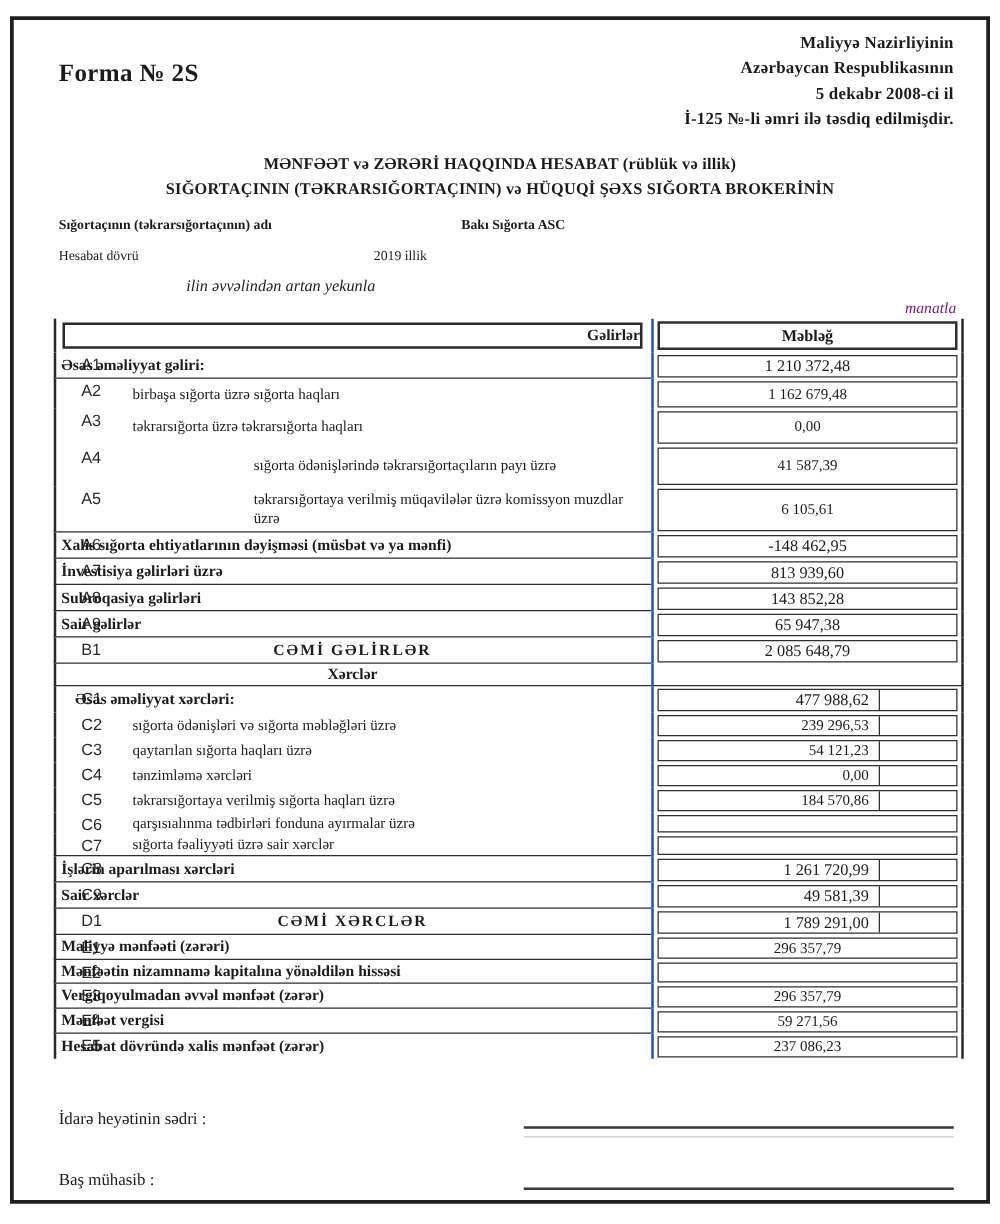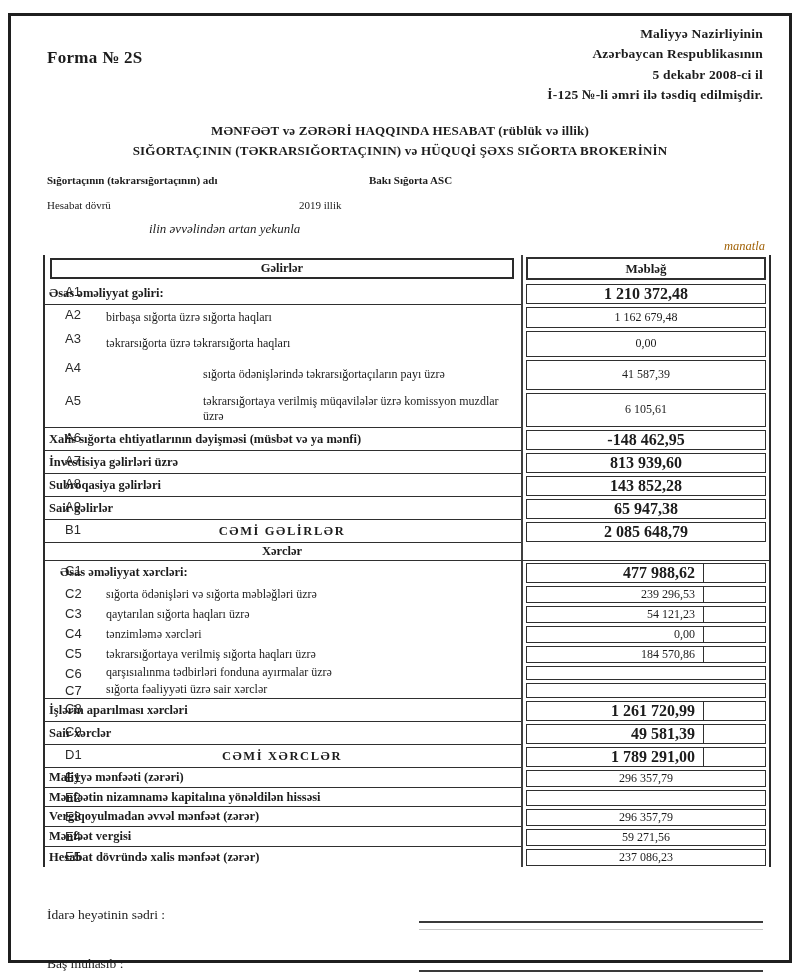--- a/index.html
+++ b/index.html
@@ -7,43 +7,43 @@
   .page {
     width:800px; height:979px; background:#ffffff; position:relative;
     font-family:"Liberation Serif", serif; color:#1c1c1c; overflow:hidden;
   }
   .frame {
     position:absolute; left:8px; top:13px; width:784px; height:950px;
     border:3px solid #1f1f1f; background:#fff;
   }
   
   .head { display:flex; justify-content:space-between; padding:8px 26px 0 36px; }
-  .form-no { font-weight:bold; font-size:17px; margin-top:24px; letter-spacing:.3px; }
+  .form-no { font-weight:bold; font-size:20px; margin-top:24px; letter-spacing:.3px; }
   .approval { text-align:right; font-weight:bold; font-size:13.5px; line-height:1.5; letter-spacing:.2px; }
   .title { text-align:center; font-weight:bold; font-size:13px; line-height:1.55; margin-top:16px; padding:0 30px; letter-spacing:.2px; }
   .info-row { display:flex; padding-left:36px; margin-top:13px; font-size:11px; align-items:baseline; }
   .info-row .lab1 { font-weight:bold; width:322px; }
   .info-row .val1 { font-weight:bold; }
   .info-row .lab2 { width:252px; }
   .cumulative { font-style:italic; font-size:13px; margin:10px 0 0 138px; color:#222; }
-  .currency { font-style:italic; font-size:12.5px; text-align:right; padding-right:24px; margin-top:2px; color:#a16207; }
+  .currency { font-style:italic; font-size:12.5px; text-align:right; padding-right:24px; margin-top:2px; color:#701a75; }
   
   .tbl { display:grid; grid-template-columns:28px 1fr 250px; margin:1px 18px 0 4px; }
   .g { font-family:"Liberation Sans", sans-serif; font-size:13px; color:#2a2a2a; padding:2px 0 0 2px;margin-left:48px; }
   .d { border-left:2px solid #2a2a2a; display:flex; align-items:center; padding:1px 6px 1px 4px; font-size:12.5px; }
-  .v { border-left:2px solid #404040; border-right:2px solid #2a2a2a; display:flex; flex-direction:column; justify-content:flex-start; }
+  .v { border-left:2px solid #1d4ed8; border-right:2px solid #2a2a2a; display:flex; flex-direction:column; justify-content:flex-start; }
   .d.ln, .v.ln { border-bottom:1.5px solid #2f2f2f; }
   .d.b { font-weight:bold; }
   .d.c { justify-content:center; text-align:center; }
   .d.sp { letter-spacing:1.6px; }
   .d.i1 { padding-left:61px; font-size:12px; }
   .d.i2 { padding-left:158px; font-size:12px; }
-  .dbox { flex:1; border:2px solid #2a2a2a; margin:2px 1px; text-align:center; font-weight:bold; padding:1px 0; }
+  .dbox { flex:1; border:2px solid #2a2a2a; margin:2px 1px; text-align:right; font-weight:bold; padding:1px 0; }
   .vbox { flex:1; border:1.5px solid #2f2f2f; margin:1.5px 3px; display:flex; align-items:center; justify-content:center; font-size:12px; min-height:12px; }
-  .vbox.b { font-weight:bold; font-size:16px; }
+  .vbox.b { font-weight:normal; font-size:13px; }
   .vbox.split { justify-content:flex-end; }
   .vbox.split .num { padding-right:8px; }
   .vbox.split .tail { width:62px; align-self:stretch; border-left:1.5px solid #2f2f2f; }
   .vbox.hdr { font-weight:bold; font-size:13px; margin:2px 3px; border-width:2px; }
   
   .sig { display:flex; align-items:flex-end; padding:0 26px 0 36px; }
   .sig .sl { font-size:13.5px; width:372px; }
   .sig .line { flex:1; border-bottom:2.5px solid #3a3a3a; height:14px; }
   .sig.first { margin-top:40px; }
   .sig.second { margin-top:26px; }

